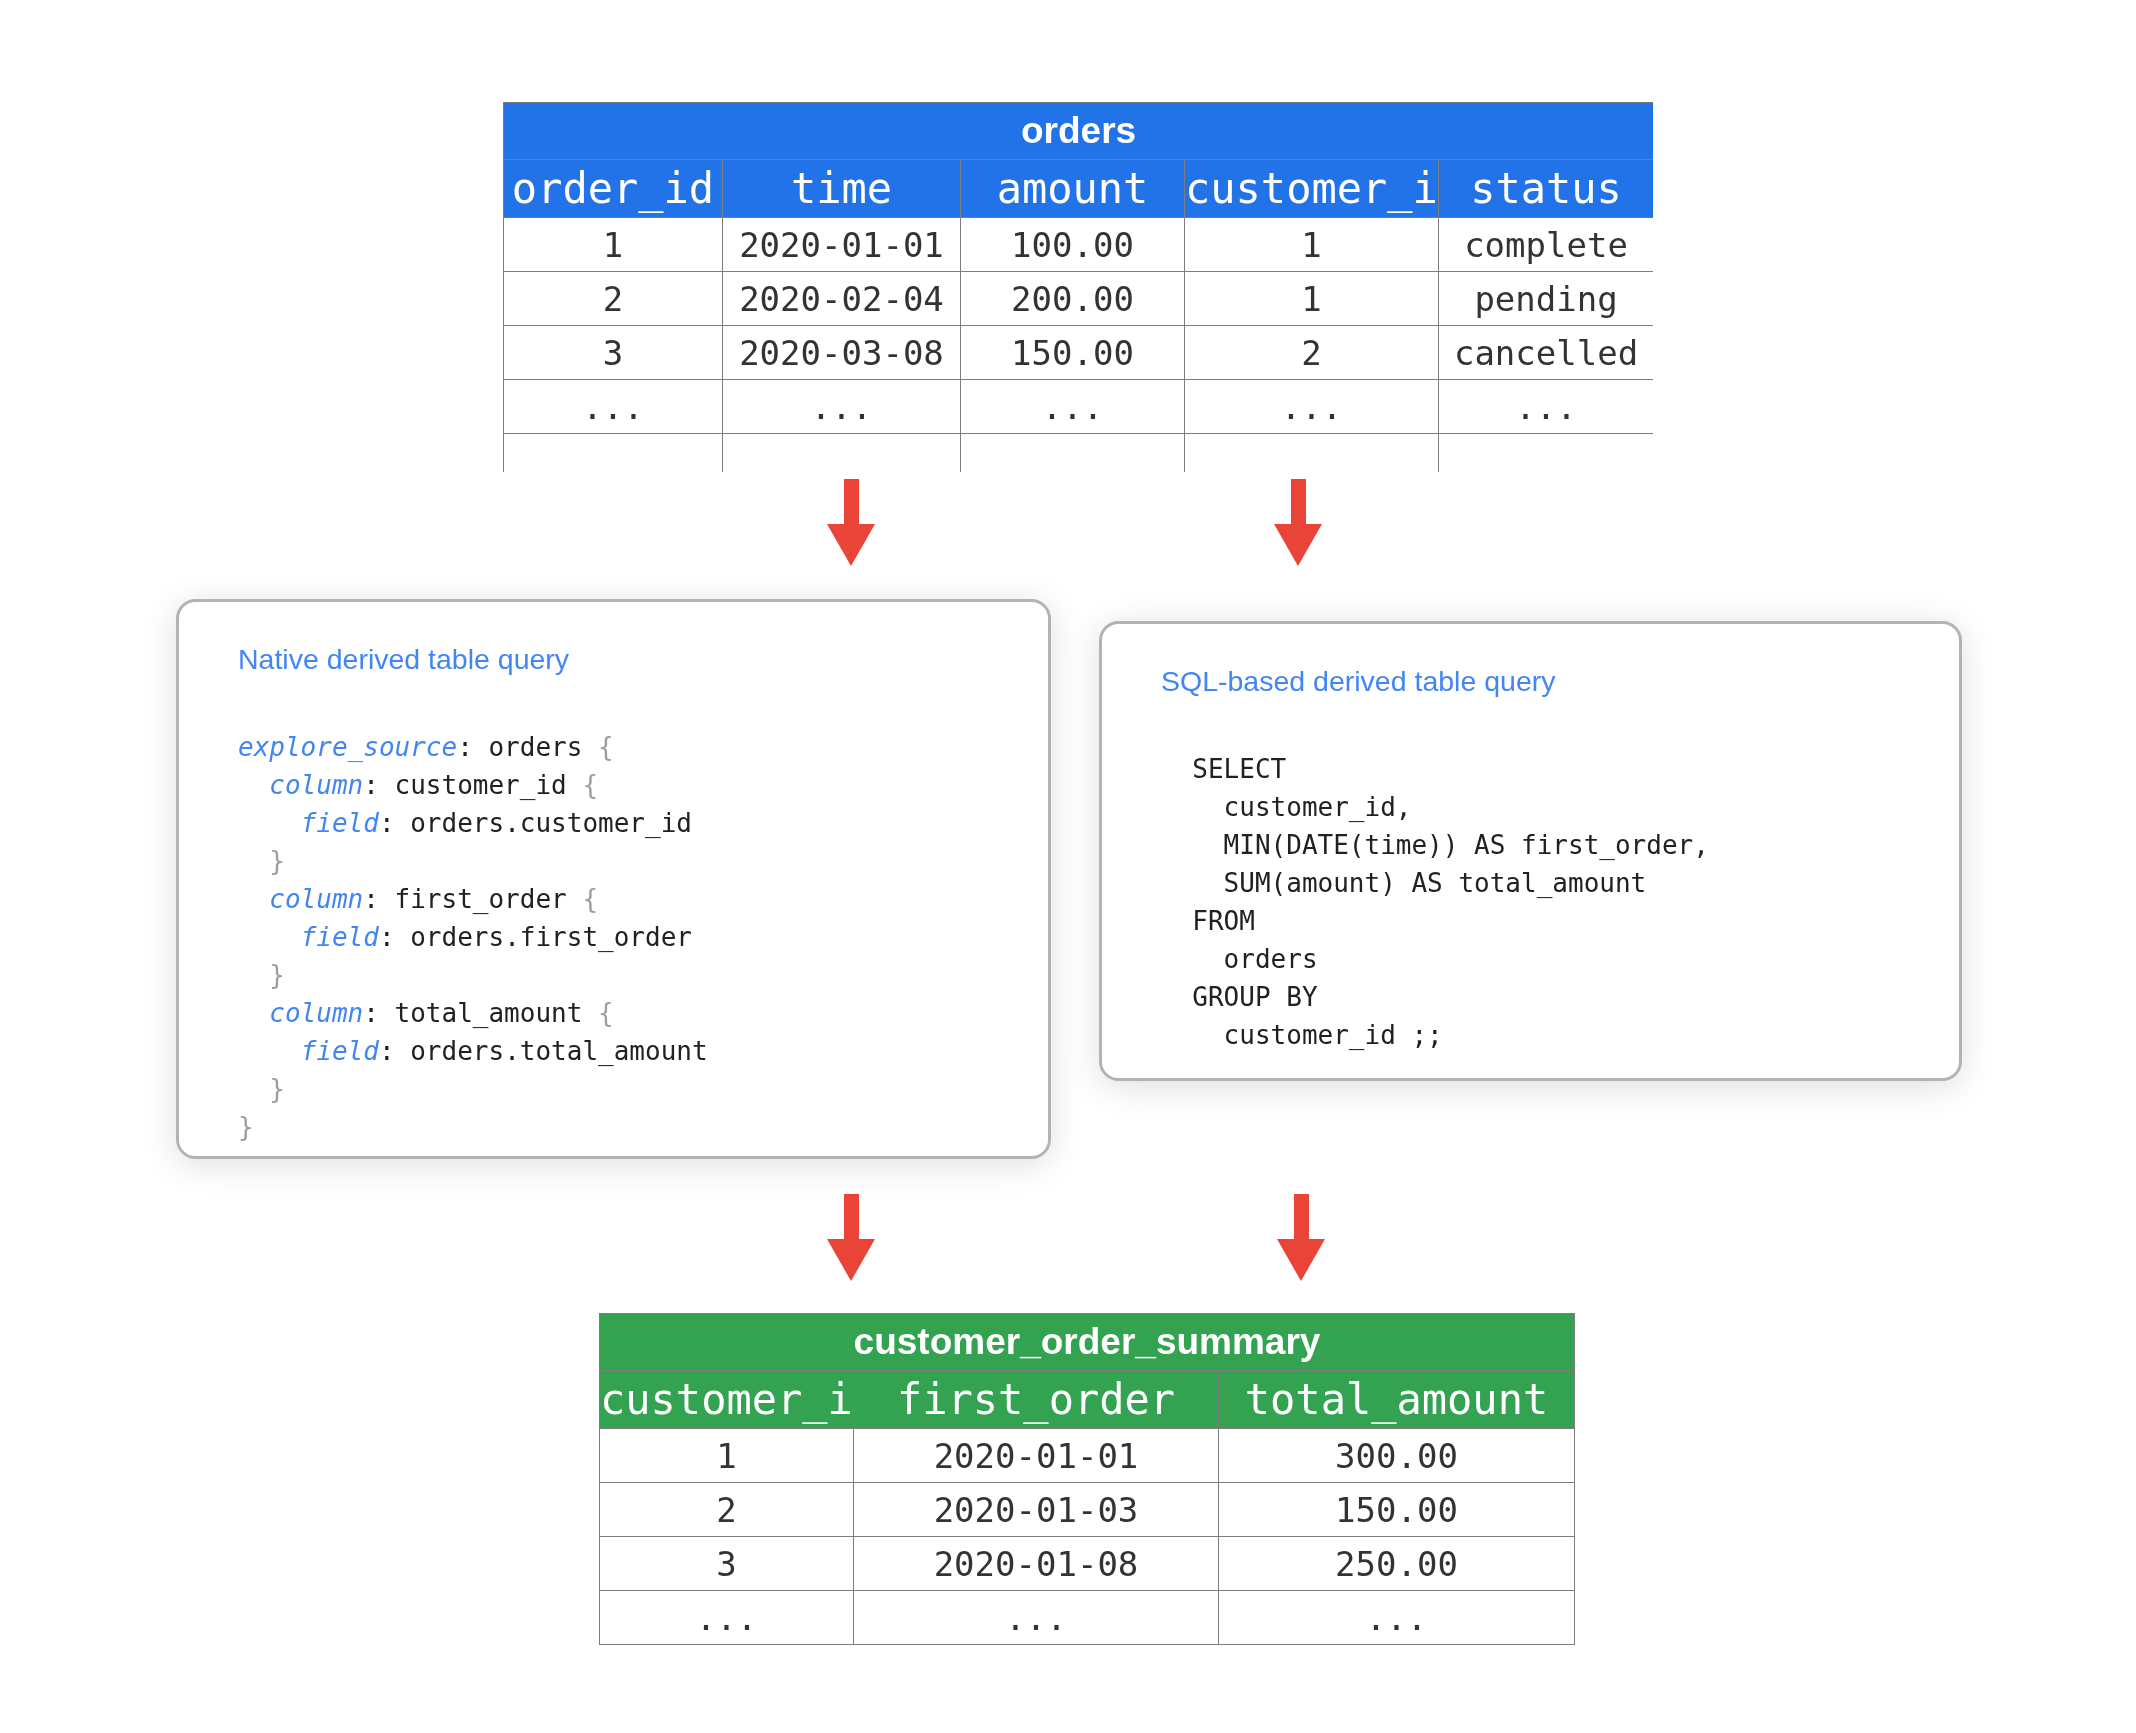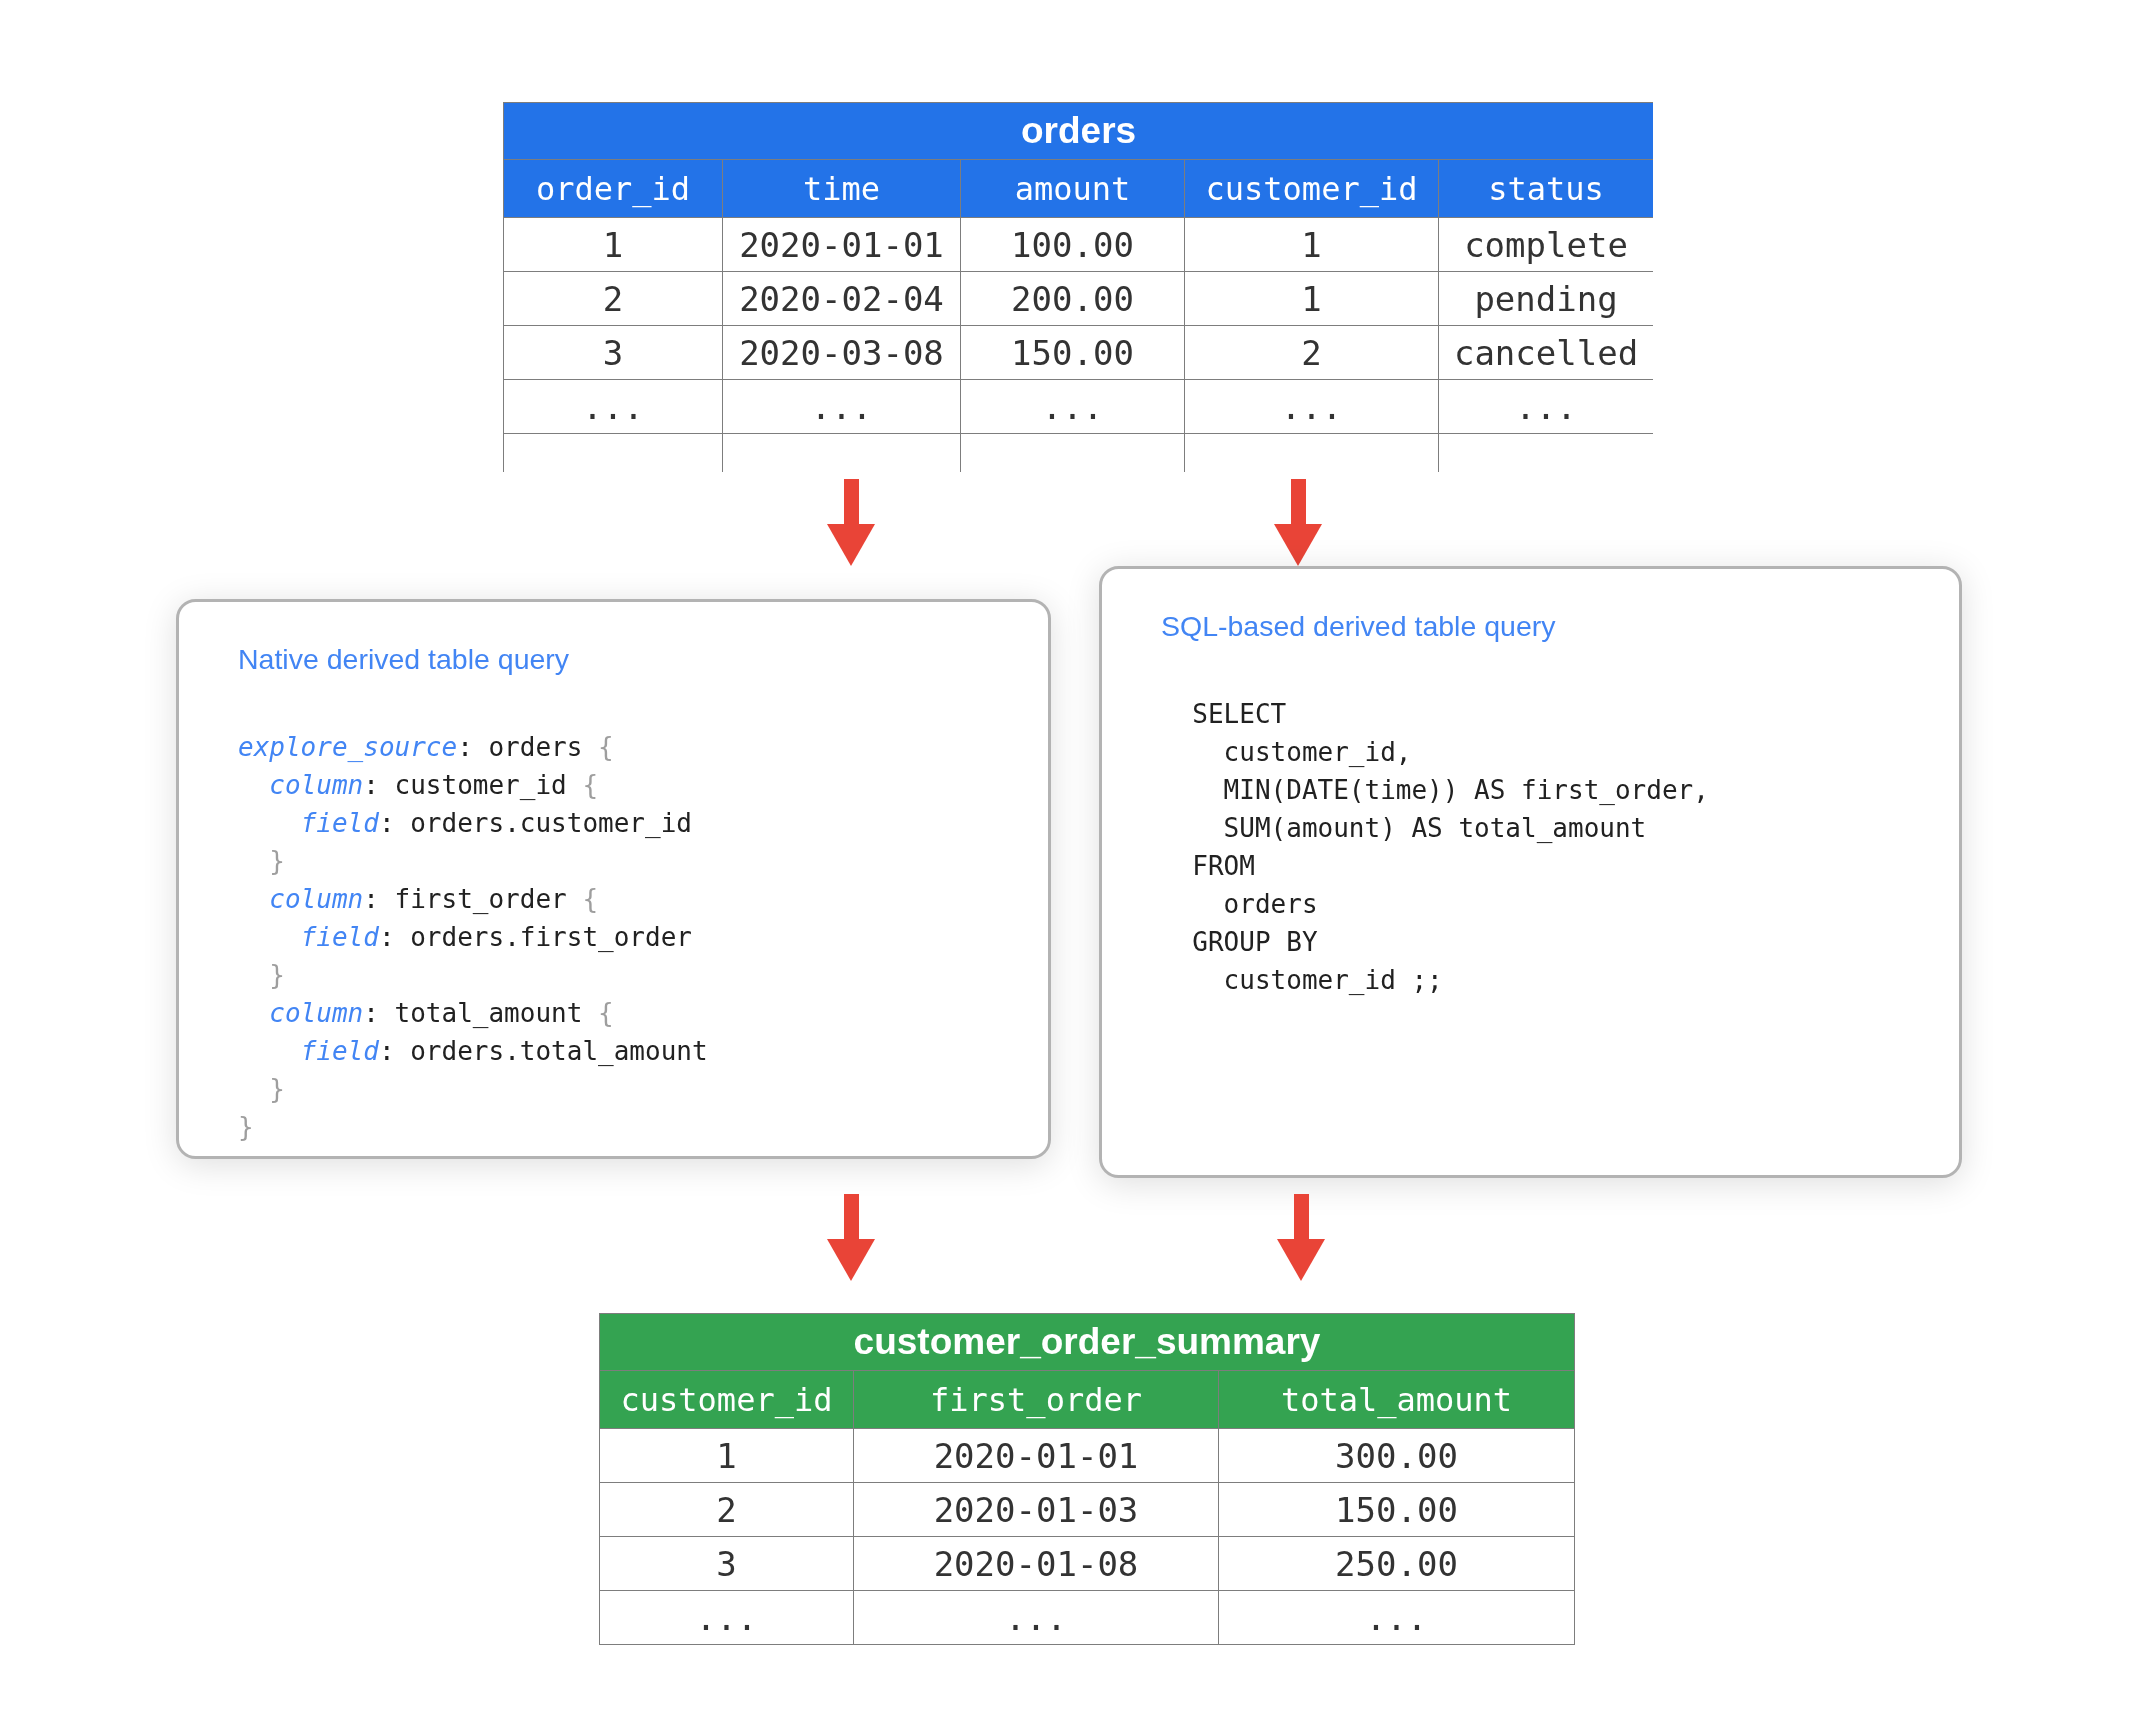--- a/index.html
+++ b/index.html
@@ -40,21 +40,21 @@
     font-size: 37px;
     font-weight: bold;
   }
   .blue  .title-cell, .blue  .header-row th { background: var(--blue_header, #2476e8); }
   .green .title-cell, .green .header-row th { background: var(--green_header, #34a351); }
   .header-row th {
     height: 57px;
     color: #ffffff;
     font-family: "DejaVu Sans Mono", "Liberation Mono", monospace;
     font-weight: normal;
-    font-size: 32px;
+    font-size: 42px;
     margin-left: 24px;
   }
   table.data-table tbody td {
     height: 53px;
     background: #ffffff;
     color: var(--cell_text, #333333);
     font-family: "DejaVu Sans Mono", "Liberation Mono", monospace;
     font-size: 34px;
   }
   #summary-wrap tbody td { height: 53px; }
@@ -81,21 +81,21 @@
   
   .panel {
     position: absolute;
     box-sizing: border-box;
     background: #ffffff;
     border: 3.6px solid var(--panel_border_gray, #b3b3b3);
     border-radius: 19.6px;
     box-shadow: 0 5.3px 34px rgba(0, 0, 0, 0.13);
   }
   #native-panel { left: 176px;  top: 599px; width: 875px; height: 560px; }
-  #sql-panel    { left: 1099px; top: 566px; width: 863px; height: 612px; }
+  #sql-panel    { left: 1099px; top: 621px; width: 863px; height: 460px; }
   .panel-title {
     margin: 39px 0 0 59px;
     font-size: 28.5px;
     line-height: 36px;
     color: var(--title_blue, #4285f4);
   }
   .code {
     margin: 51px 0 0 59px;
     font-family: "DejaVu Sans Mono", "Liberation Mono", monospace;
     font-size: 26px;

